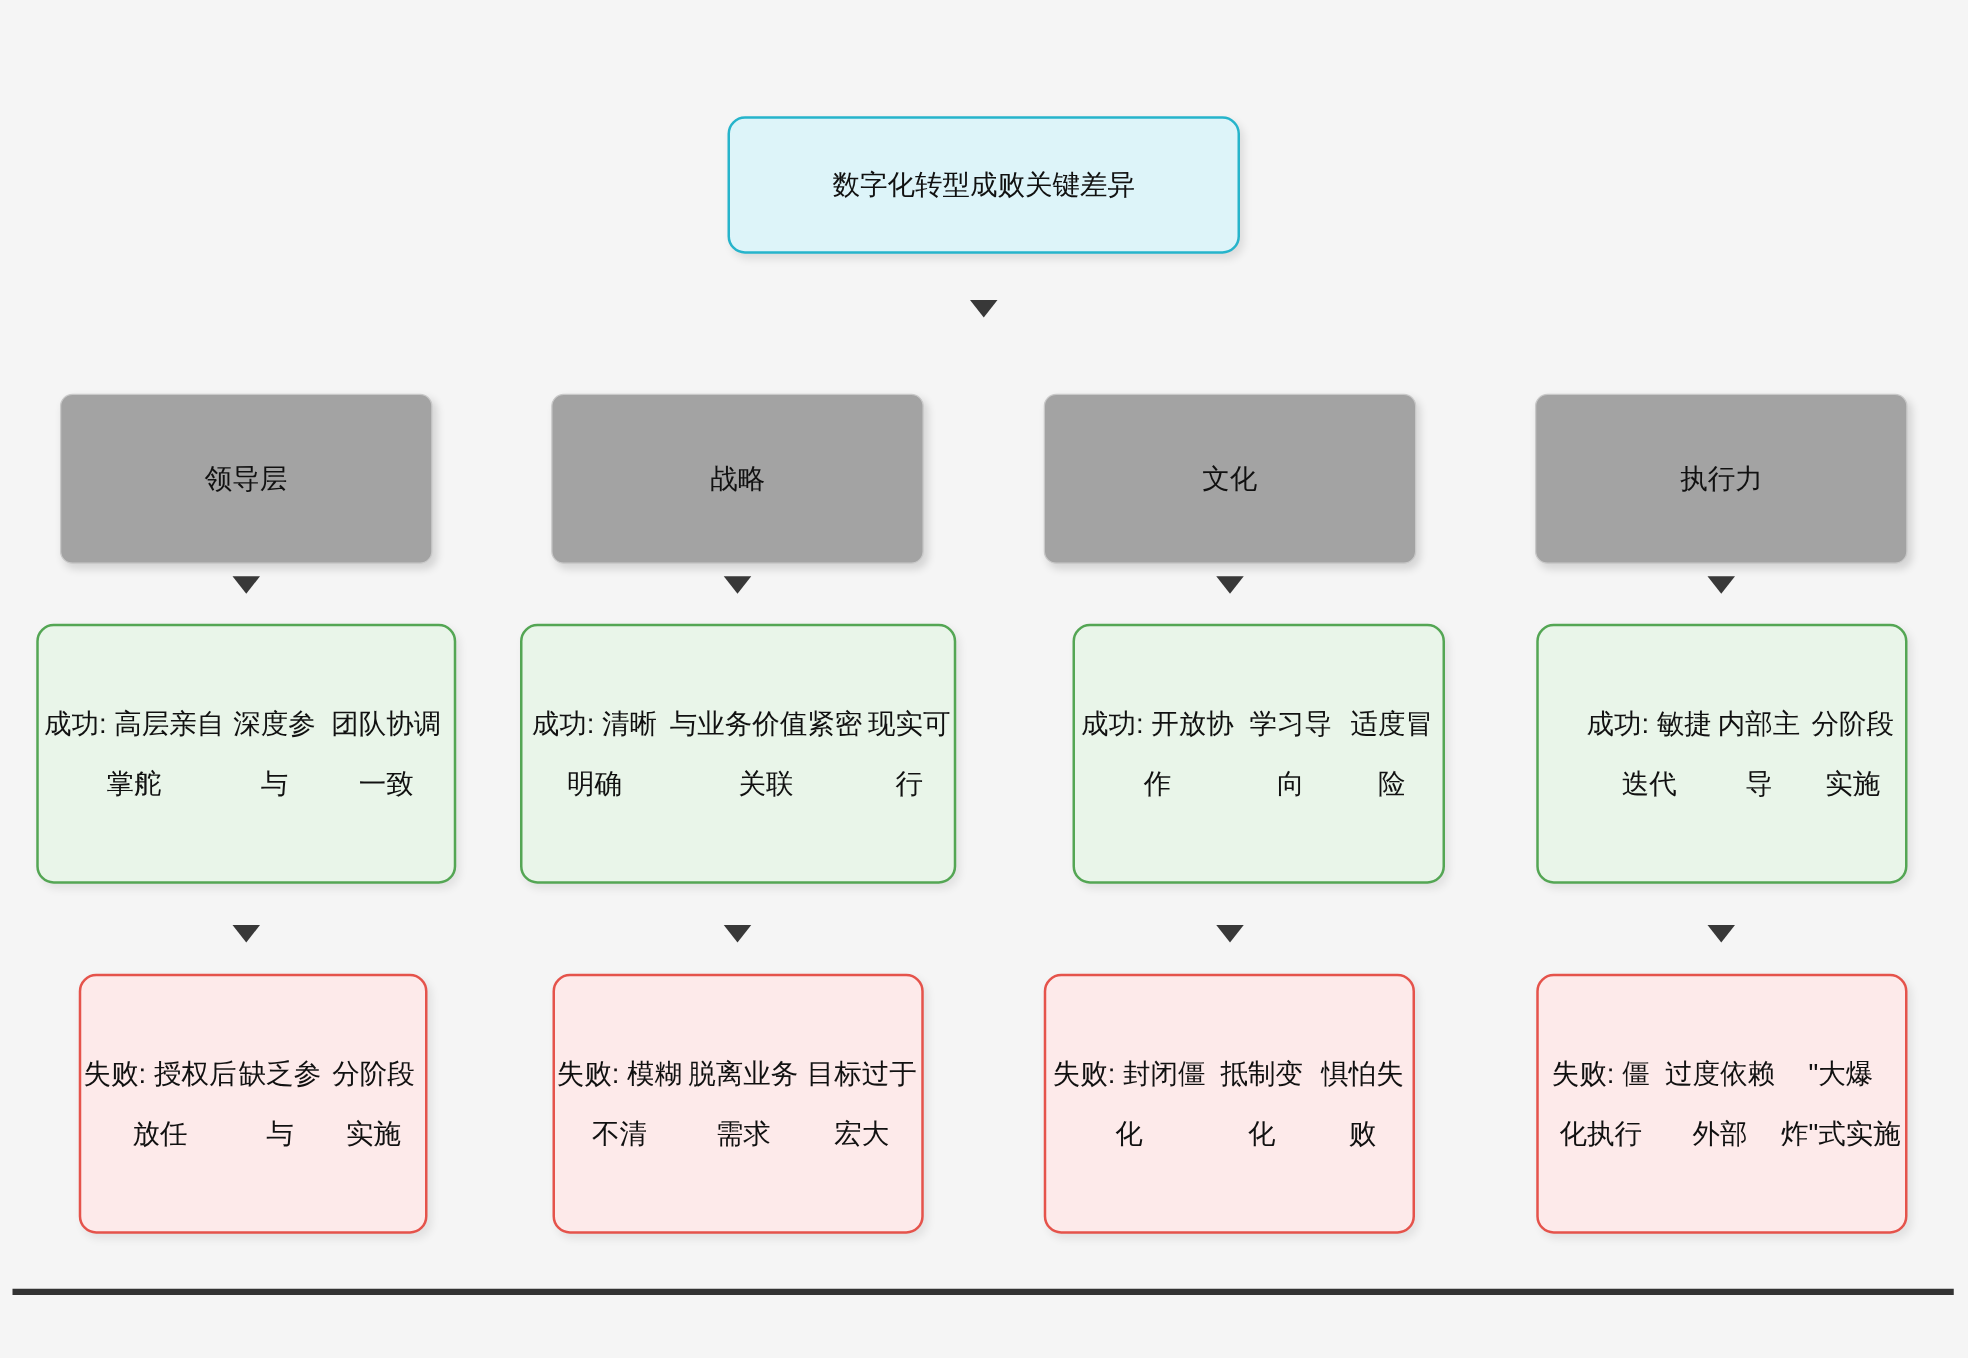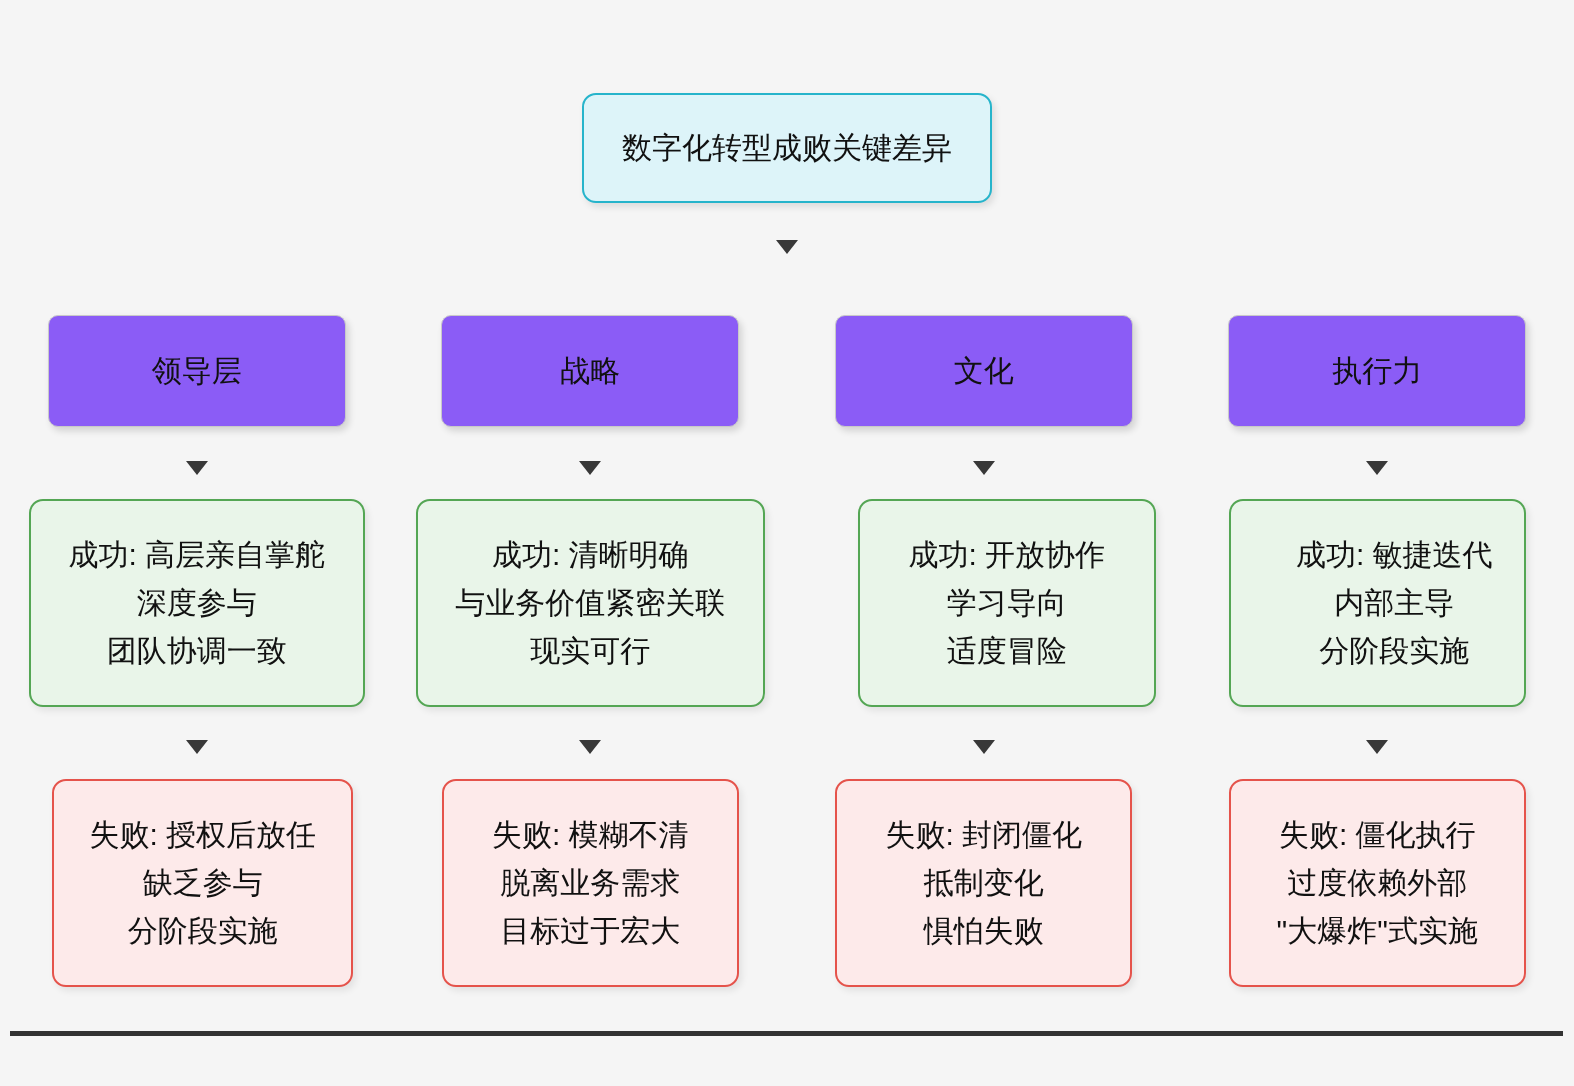--- a/index.html
+++ b/index.html
@@ -16,21 +16,21 @@
     background: #f5f5f5;
     overflow: hidden;
   }
 
   
   .node {
     display: flex;
     align-items: center;
     justify-content: center;
     text-align: center;
-    font-size: 30px;
+    font-size: 22px;
   }
 
   
   .title-node {
     position: absolute;
     top: 93px;
     left: 50%;
     transform: translateX(-50%);
     width: 410px;
     height: 110px;
@@ -66,49 +66,49 @@
     align-items: start;
   }
   .row-headers { top: 315px; }
   .row-arrow-1 { top: 461px; }
   .row-success { top: 499px; }
   .row-arrow-2 { top: 740px; }
   .row-failure { top: 779px; }
 
   .header-node {
     width: 298px;
-    height: 112px;
-    background: #8b5cf6;
+    height: 136px;
+    background: #a3a3a3;
     border: 1.5px solid #c9c9c9;
     border-radius: 10px;
     box-shadow: 3px 4px 7px rgba(0,0,0,0.14);
   }
 
   .outcome-node {
     height: 208px;
-    flex-direction: column;
+    flex-direction: row;
     line-height: 48px;
     border-radius: 14px;
     box-shadow: 3px 4px 7px rgba(0,0,0,0.08);
   }
   .success-node {
     background: var(--success-bg, #e9f5e9);
     border: 2px solid var(--success-border, #54a654);
   }
   .failure-node {
     background: var(--failure-bg, #fdeaea);
     border: 2px solid var(--failure-border, #e5534b);
   }
 
   
   .sw0 { width: 336px; }
   .sw1 { width: 349px; }
   .sw2 { width: 298px; margin-left: 46px; }
   .sw3 { width: 297px; padding-left: 34px; }
-  .fw0 { width: 301px; margin-left: 12px; }
+  .fw0 { width: 279px; margin-left: 12px; }
   .fw1 { width: 297px; }
   .fw2 { width: 297px; }
   .fw3 { width: 297px; }
 
   .baseline {
     position: absolute;
     top: 1031px;
     left: 10px;
     right: 11px;
     height: 5px;

